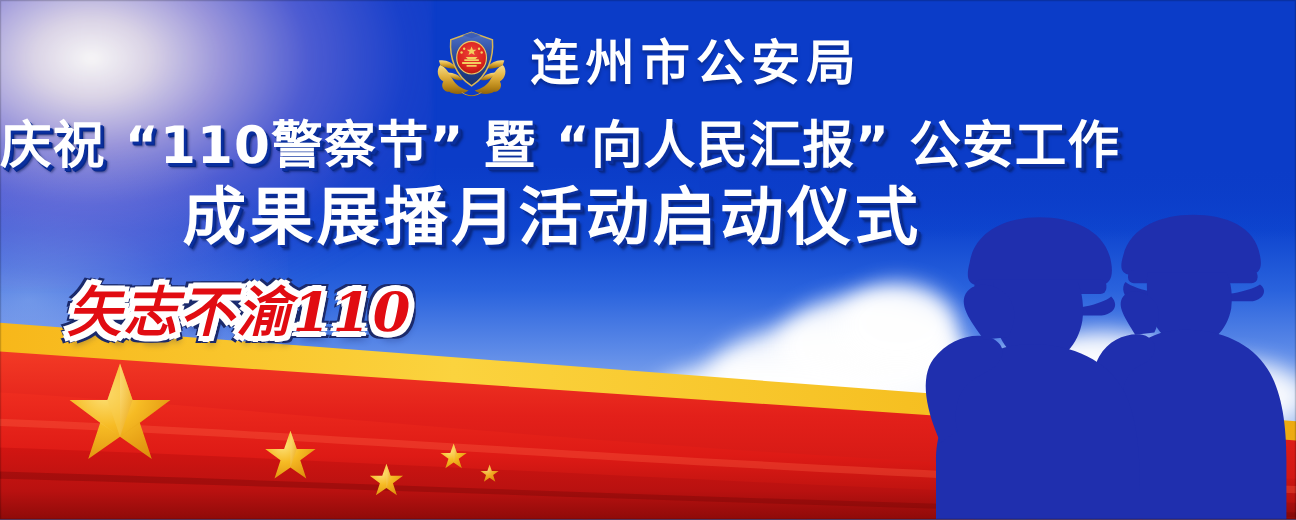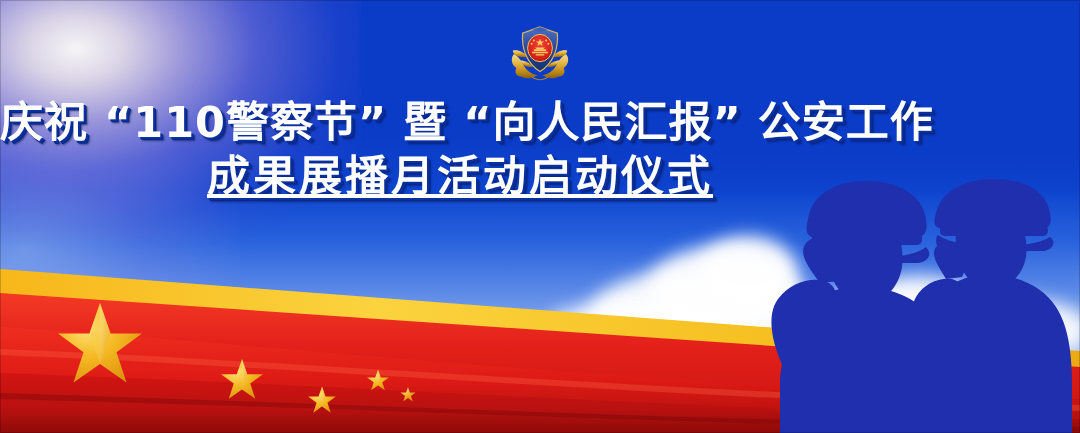--- a/index.html
+++ b/index.html
@@ -146,21 +146,21 @@
     font-weight: bold;
     color: #ffffff;
     white-space: nowrap;
     line-height: 1.06;
     text-shadow:
        2px 2px 0 #0a2f9e,
        3px 3px 0 #08288a,
        4px 4px 2px rgba(4,20,70,0.55);
   }
   .title-line.l1 { font-size: 43px; letter-spacing: 1px; }
-  .title-line.l2 { font-size: 43px; letter-spacing: 3px; margin-top: 8px; text-decoration: underline; }
+  .title-line.l2 { font-size: 53px; letter-spacing: 3px; margin-top: 8px; }
 
   
   .slogan {
     position: absolute;
     z-index: 21;
     font-family: "DejaVu Serif", "Liberation Serif", serif;
     font-weight: bold;
     font-style: italic;
     color: #e10c12;
     white-space: nowrap;
@@ -428,22 +428,24 @@
         <circle cx="63.5" cy="35" r="1.6"></circle>
         <rect x="40" y="44" width="20" height="2.6" rx="1"></rect>
         <rect x="37" y="48" width="26" height="2.6" rx="1"></rect>
         <path d="M42,41 L58,41 L55,44 L45,44 Z"></path>
         <rect x="43" y="52" width="14" height="2.2" rx="1"></rect>
       </g>
 
       <path d="M50,8 L62,12 L50,16 L38,12 Z" fill="#3a5cb4" opacity=".85"></path>
     </svg>
 
+    <div class="org-name">连州市公安局</div>
   </div>
 
   <div class="title-block">
     <div class="title-line l1">庆祝 “110警察节” 暨 “向人民汇报” 公安工作</div>
     <div class="title-line l2">成果展播月活动启动仪式</div>
   </div>
 
+  <div class="slogan s1">矢志不渝110</div>
 
   <div class="edge-frame"></div>
 </div>
 
 </body></html>

